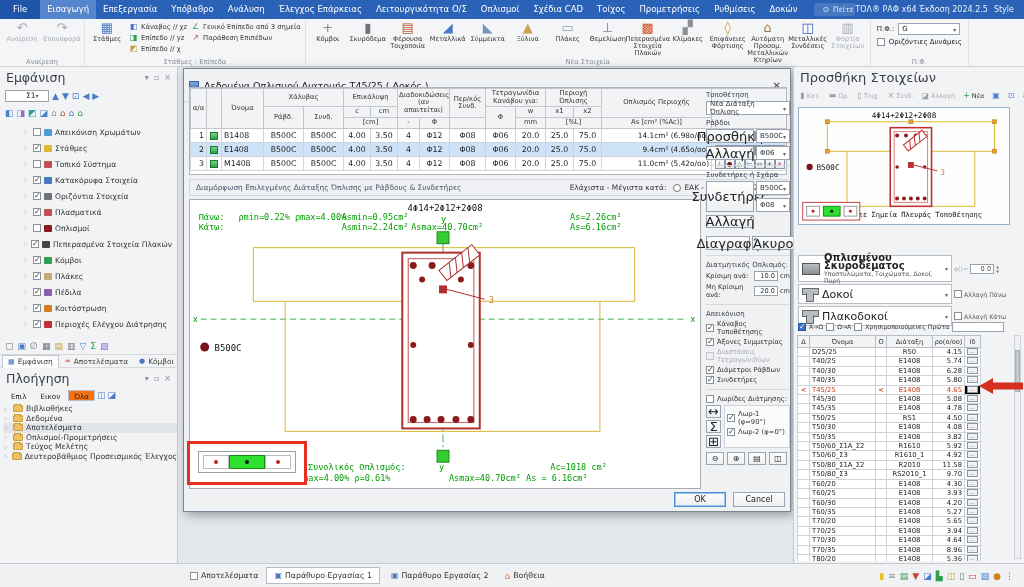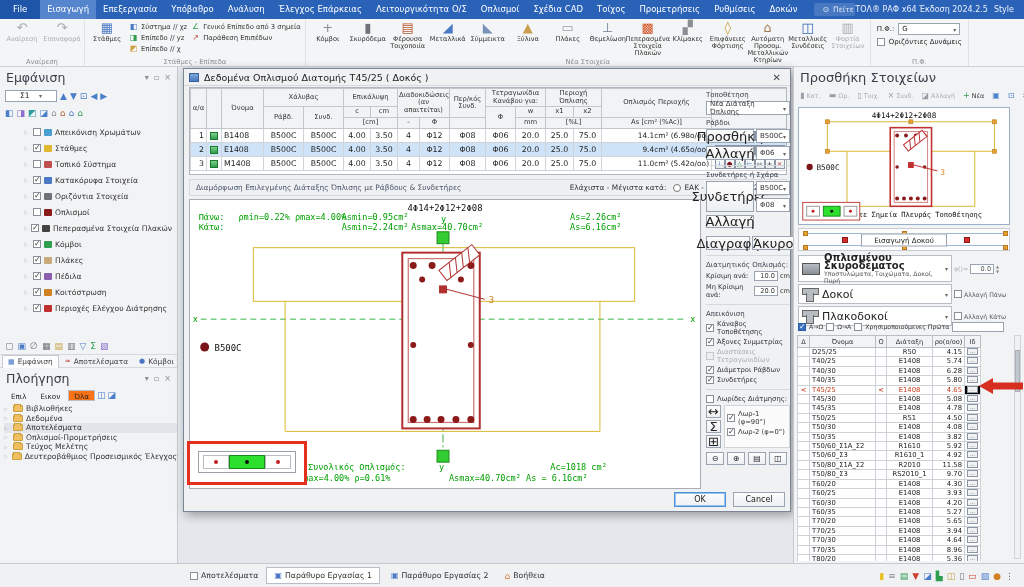--- a/index.html
+++ b/index.html
@@ -41,21 +41,21 @@
 .cb.dis{background:#eceef0;border-color:#c4c8ce}
 .rad{width:8px;height:8px;border:1px solid #777;border-radius:50%;background:#fff;display:inline-block;position:relative;flex:none}
 .rad.on::after{content:"";position:absolute;left:2px;top:2px;width:3px;height:3px;border-radius:50%;background:#222}
 .btn{background:linear-gradient(#fdfdfd,#edeff2);border:1px solid #9aa4b0;font-size:13px;display:flex;align-items:center;justify-content:center;cursor:default;color:#222}
 .sel-box{background:#fff;border:1px solid #9aa4b0;display:flex;align-items:center;justify-content:space-between;padding:0 3px;font-size:7px}
 
 #leftpanel{position:absolute;left:0;top:67px;width:178px;height:496px;background:#f2f3f5;border-right:1px solid #c6cad0}
 .phead{height:20px;display:flex;align-items:center;padding:0 6px;font-size:12.5px;color:#3a3f4a}
 .phead .pic{margin-left:auto;display:flex;gap:5px;font-size:8px;color:#8a8f98}
 .ltb{display:flex;align-items:center;gap:3px;padding:2px 5px;height:17px}
-.combo{width:52px;height:12px;background:#fff;border:1px solid #9aa4b0;font-size:7.5px;display:flex;align-items:center;justify-content:space-between;padding:0 14px}
+.combo{width:44px;height:12px;background:#fff;border:1px solid #9aa4b0;font-size:7.5px;display:flex;align-items:center;justify-content:space-between;padding:0 20px}
 .ticn{font-size:9px;line-height:10px;cursor:default}
 #disp-tree{padding:3px 0 0 19px;height:208px;overflow:hidden}
 .titem{display:flex;align-items:center;gap:3px;height:8.8px;white-space:nowrap}
 .texp{font-size:5px;color:#b0b6be;width:6px}
 .tic{width:8px;height:7px;border-radius:1px;flex:none}
 .tlbl{font-size:7.6px;color:#333}
 #lbottom{margin-top:8px}
 #left-tabs{display:flex;align-items:center;height:14px;border-top:1px solid #d5d8dc;border-bottom:1px solid #d5d8dc;padding-left:2px;gap:1px}
 .ltab{display:flex;align-items:center;gap:3px;font-size:7.4px;padding:0 5px;height:13px;color:#444}
 .ltab.on{background:#fdfdfe;border:1px solid #c6cad0;border-bottom:none}
@@ -64,21 +64,21 @@
 .ntab{padding:0 5px;height:11px;line-height:11px;font-size:7.2px;border:1px solid transparent}
 .ntab.on{background:#f97316;border-color:#b8bec6}
 #nav-folders{padding:2px 0 0 4px}
 .fitem{display:flex;align-items:center;gap:3px;height:9.5px;white-space:nowrap}
 .fitem.sel{background:#e2e5ea}
 .folder{width:10px;height:7px;background:#f0c060;border:1px solid #caa040;border-radius:1px;position:relative;flex:none}
 .folder::before{content:"";position:absolute;left:0;top:-2px;width:5px;height:2px;background:#f0c060;border:1px solid #caa040;border-bottom:none}
 .flbl{font-size:7.6px;color:#333}
 
 #dialog{position:absolute;left:183px;top:68px;width:608px;height:444px;background:#f0f1f3;border:1px solid #7a8696;box-shadow:3px 3px 10px rgba(0,0,0,.35)}
-.dtitle{height:17px;display:flex;align-items:center;gap:5px;padding:0 5px;font-size:9.5px;color:#222;border-bottom:1px solid #d5d8dc}
+.dtitle{height:17px;display:flex;align-items:center;gap:5px;padding:16px 5px;font-size:9.5px;color:#222;border-bottom:1px solid #d5d8dc}
 .dtic{width:10px;height:9px;background:linear-gradient(#7fa8d8,#4a78c4);border:1px solid #3a5f9a}
 .dclose{margin-left:auto;font-size:10px;color:#444;padding:0 4px}
 #dtable-wrap{position:absolute;left:5px;top:18px;width:598px;height:88px;background:#fff;border:1px solid #b0b6be;overflow:hidden}
 .dtable{border-collapse:collapse;table-layout:fixed;width:597px}
 .dtable th{border:1px solid #c2c7cd;background:#f2f3f5;font-weight:normal;font-size:6.8px;line-height:7.4px;color:#333;padding:0 1px;overflow:hidden}
 .dtable .h1 th{height:18px}
 .dtable .h2 th{height:11px}
 .dtable .h3 th{height:11px}
 .dtable td{border:1px solid #d0d4d9;font-size:7.8px;text-align:center;height:13px;line-height:13px;padding:0 1px;white-space:nowrap;overflow:hidden}
 .dtable tr.sel td{background:#cfe3f8}
@@ -217,21 +217,21 @@
       </div>
       <div class="rgroup">
         <div class="rbody">
           <div class="rbig">
             <div class="rbic" style="color: rgb(74, 120, 196);">▦</div>
             <div class="rblbl">Στάθμες</div>
           </div>
           <div class="rcol">
             <div class="rsmall">
               <span class="ric" style="color: rgb(74, 120, 196);">◧</span>
-              <span class="rslbl">Σύστημα // χz</span>
+              <span class="rslbl">Κάναβος // χz</span>
             </div>
             <div class="rsmall">
               <span class="ric" style="color: rgb(47, 158, 79);">◨</span>
               <span class="rslbl">Επίπεδο // yz</span>
             </div>
             <div class="rsmall">
               <span class="ric" style="color: rgb(200, 160, 64);">◩</span>
               <span class="rslbl">Επίπεδο // χ</span>
             </div>
           </div>
@@ -385,20 +385,26 @@
         <span class="texp">▷</span>
         <span class="cb chk"></span>
         <span class="tic" style="background: rgb(74, 120, 196);"></span>
         <span class="tlbl">Κατακόρυφα Στοιχεία</span>
       </div>
       <div class="titem">
         <span class="texp">▷</span>
         <span class="cb chk"></span>
         <span class="tic" style="background: rgb(111, 115, 121);"></span>
         <span class="tlbl">Οριζόντια Στοιχεία</span>
+      </div>
+      <div class="titem">
+        <span class="texp">▷</span>
+        <span class="cb chk"></span>
+        <span class="tic" style="background: rgb(192, 80, 80);"></span>
+        <span class="tlbl">Πλασματικά</span>
       </div>
       <div class="titem">
         <span class="texp">▷</span>
         <span class="cb"></span>
         <span class="tic" style="background: rgb(139, 26, 26);"></span>
         <span class="tlbl">Οπλισμοί</span>
       </div>
       <div class="titem">
         <span class="texp">▷</span>
         <span class="cb chk"></span>
@@ -909,33 +915,20 @@
       <rect x="3" y="96" width="58" height="18" fill="#fff" stroke="#c04040"></rect>
       <rect x="7" y="100" width="13" height="10" fill="#fff" stroke="#999"></rect>
       <rect x="24" y="100" width="17" height="10" fill="#2ee02e" stroke="#1a8a1a"></rect>
       <rect x="45" y="100" width="13" height="10" fill="#fff" stroke="#999"></rect>
       <circle cx="13.5" cy="105" r="1.5" fill="#c02020"></circle>
         <circle cx="32.5" cy="105" r="1.5" fill="#111"></circle>
         <circle cx="51.5" cy="105" r="1.5" fill="#c02020"></circle>
     </g>
   </svg>
 
-  <div id="ap-insert">
-    <div class="ihl" style="top:4px"></div>
-    <div class="ihl" style="bottom:4px"></div>
-    <span class="oh" style="left:6px;top:4px"></span>
-    <span class="oh" style="left:50%;top:4px"></span>
-    <span class="oh" style="right:3px;top:4px"></span>
-    <span class="oh" style="left:6px;bottom:2px"></span>
-    <span class="oh" style="left:50%;bottom:2px"></span>
-    <span class="oh" style="right:3px;bottom:2px"></span>
-    <span class="rh" style="left:46px;top:50%"></span>
-    <span class="rh" style="right:42px;top:50%"></span>
-    <div class="ibtn2 btn">Εισαγωγή Δοκού</div>
-  </div>
 
   <div class="ap-cat" style="top:188px;height:27px">
     <div class="cat-main">
       <span class="conic"></span>
       <span class="cat-tx">
         <span class="b" style="display:block">Οπλισμένου Σκυροδέματος</span>
         <span class="s" style="display:block">Υποστυλώματα, Τοιχώματα, Δοκοί, Πυρή</span>
       </span>
       <span class="dd">▾</span>
     </div>

